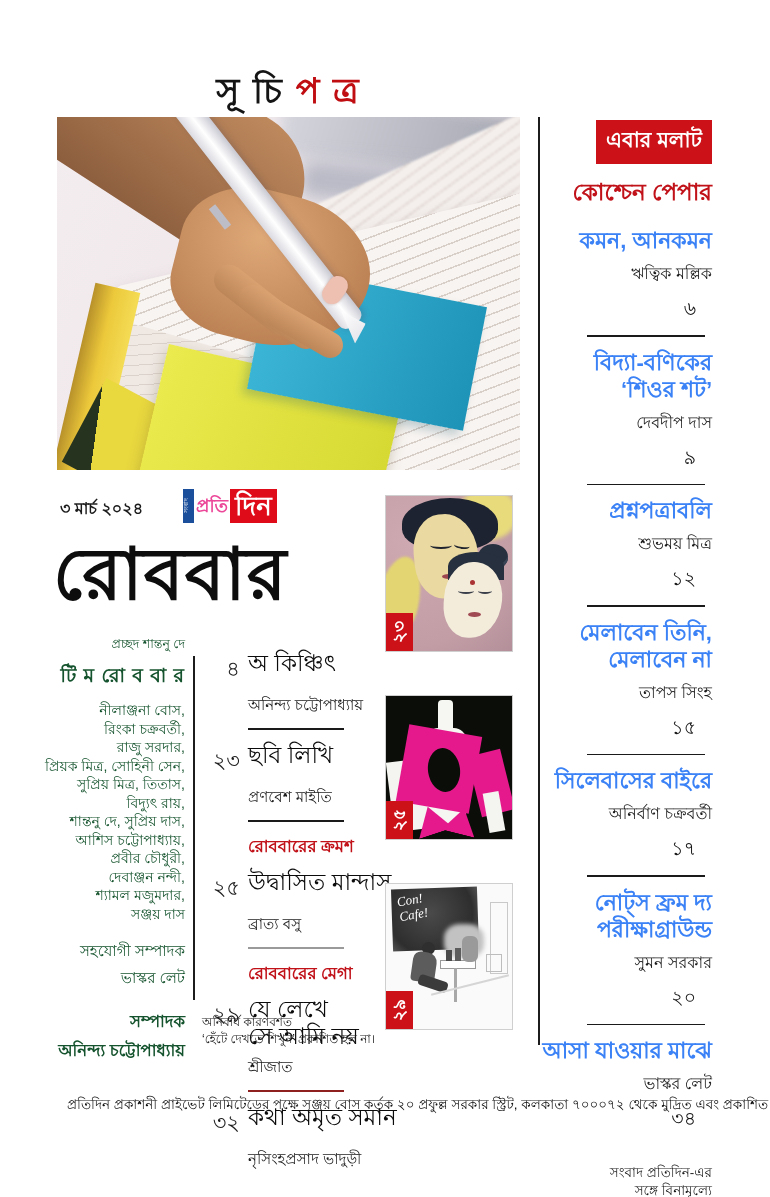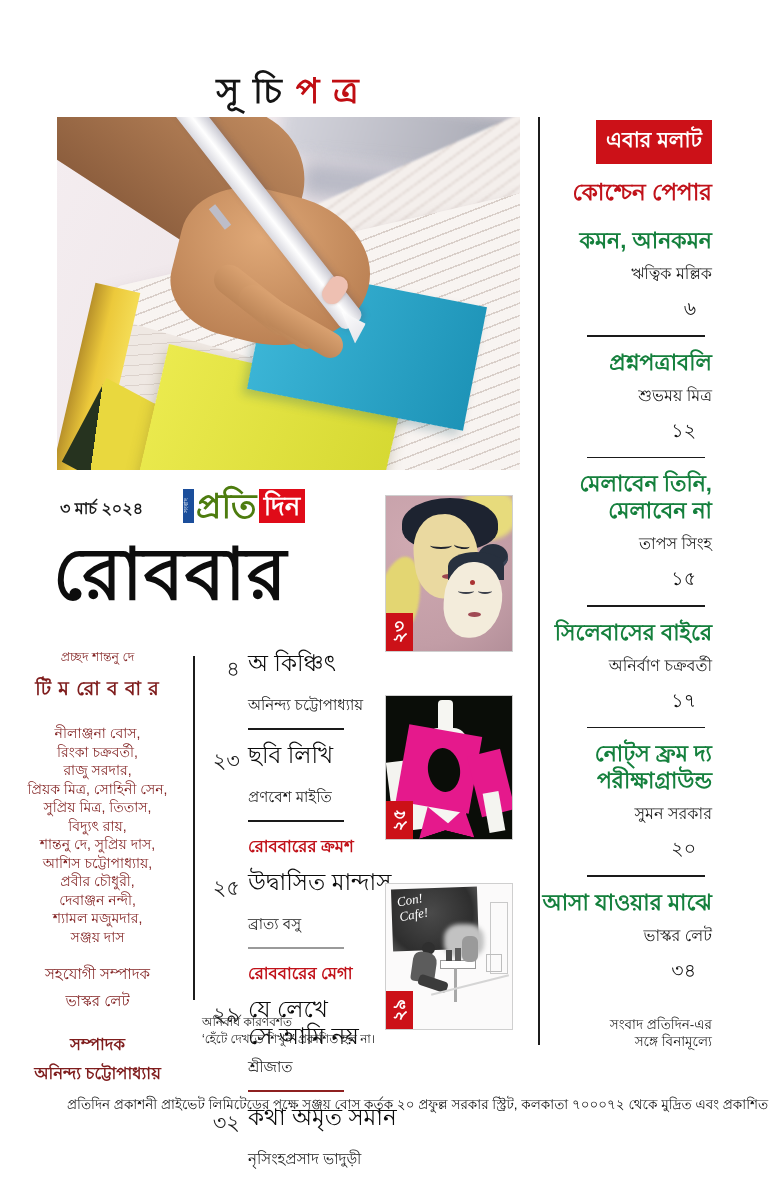--- a/index.html
+++ b/index.html
@@ -39,28 +39,28 @@
   .ph-f3{left:204px;top:200px;width:86px;height:26px;transform:rotate(30deg);}
   .ph-pen{left:96px;top:-34px;width:26px;height:306px;background:linear-gradient(90deg,#d9d9e0,#ffffff 48%,#c8c8d2);transform:rotate(-38deg);transform-origin:top center;border-radius:8px;box-shadow:2px 2px 6px rgba(80,70,90,.25);}
   .ph-penband{left:150px;top:96px;width:26px;height:8px;background:#bdbdc8;transform:rotate(52deg);}
   .ph-pentip{left:282px;top:196px;width:26px;height:30px;background:linear-gradient(135deg,#ffffff,#e2e2e8);clip-path:polygon(0 0,100% 30%,70% 100%);transform:rotate(8deg);}
   .ph-nail{left:268px;top:158px;width:20px;height:30px;background:#eec0b2;border-radius:10px;transform:rotate(36deg);box-shadow:0 0 3px rgba(150,90,70,.4);}
 
   
   .date-text{position:absolute;left:60px;top:496px;font-size:16px;font-weight:700;color:#1a1a1a;}
   .logo{position:absolute;left:183px;top:489px;display:flex;align-items:stretch;height:34px;}
   .logo-blue{width:11px;background:#1b4e9b;color:#fff;font-size:6px;line-height:7px;writing-mode:vertical-rl;transform:rotate(180deg);text-align:center;overflow:hidden;}
-  .logo-black{font-size:34px;font-weight:700;color:#4d7c0f;padding:0 2px;line-height:34px;}
+  .logo-black{font-size:18px;font-weight:700;color:#ec4899;padding:0 2px;line-height:34px;}
   .logo-red{background:#e00b18;color:#fff;font-size:26px;font-weight:700;padding:0 5px;line-height:34px;}
   .masthead{position:absolute;left:53px;top:528px;width:340px;font-size:72px;font-weight:700;color:#0d0d0d;line-height:1.3;letter-spacing:1px;}
 
   
-  .team{position:absolute;left:10px;top:648px;width:175px;text-align:center;color:#7f1d1d;}
+  .team{position:absolute;left:10px;top:635px;width:175px;text-align:right;color:#14532d;}
   .team .credit{font-size:12.5px;margin-bottom:6px;}
-  .team .heading{font-size:19px;font-weight:700;letter-spacing:1px;margin-bottom:18px;}
+  .team .heading{font-size:19px;font-weight:700;letter-spacing:1px;margin-bottom:8px;}
   .team .member{font-size:14px;line-height:18.5px;white-space:nowrap;}
   .team .assoc-label{margin-top:16px;font-size:15px;}
   .team .assoc-name{font-size:15px;margin-top:2px;}
   .team .editor-label{margin-top:18px;font-size:16.5px;font-weight:700;}
   .team .editor-name{font-size:16.5px;font-weight:700;margin-top:2px;white-space:nowrap;}
 
   .v-line-mid{position:absolute;left:193px;top:656px;width:2px;height:344px;background:#1c1c1c;}
   .v-line-right{position:absolute;left:538px;top:117px;width:2px;height:928px;background:#1c1c1c;}
 
   
@@ -119,21 +119,21 @@
   .t3-door{left:104px;top:18px;width:16px;height:70px;border:1.5px solid #c9c9c9;}
   .t3-stool{left:100px;top:70px;width:14px;height:16px;border:1.5px solid #bdbdbd;}
   .t3-floor{left:44px;top:100px;width:80px;height:2px;background:#d5d5d5;transform:rotate(-14deg);}
   .page-tab{position:absolute;left:0;bottom:0;width:27px;height:38px;background:#cc1118;}
   .page-tab span{position:absolute;left:0;top:0;width:27px;height:38px;display:flex;align-items:center;justify-content:center;color:#fff;font-size:17px;font-weight:700;transform:rotate(-90deg);}
 
   
   .sidebar{position:absolute;left:540px;top:120px;width:172px;text-align:right;}
   .badge{display:inline-block;background:#cc1118;color:#fff;font-size:21px;font-weight:700;padding:4px 10px 5px;margin-bottom:10px;}
   .topic{color:#c1121a;font-size:23px;font-weight:700;margin-bottom:14px;white-space:nowrap;padding-left:8px;}
-  .sb-title{font-size:22px;font-weight:700;line-height:27px;color:#15803d;}
+  .sb-title{font-size:22px;font-weight:700;line-height:27px;color:#3b82f6;}
   .sb-title div{white-space:nowrap;}
   .sb-author{font-size:16px;margin-top:7px;color:#1a1a1a;white-space:nowrap;}
   .sb-page{font-size:19px;margin-top:6px;padding-right:16px;color:#161616;}
   .sb-div{margin:9px 7px 12px auto;width:118px;height:1.5px;background:#1a1a1a;}
   .free-note{margin-top:28px;font-size:13.5px;line-height:17.5px;color:#1a1a1a;}
 
   
   .footer{position:absolute;left:0;top:1094px;width:770px;text-align:center;font-size:13.5px;color:#111;margin-left:35px;}
 </style>
 </head>
@@ -315,20 +315,29 @@
   <div>
     <div class="sb-title">
         <div>কমন, আনকমন</div>
       </div>
     <div class="sb-author">ঋত্বিক মল্লিক</div>
     <div class="sb-page">৬</div>
     <div class="sb-div"></div>
   </div>
   <div>
     <div class="sb-title">
+      <div>বিদ্যা-বণিকের</div>
+      <div>‘শিওর শট’</div>
+    </div>
+    <div class="sb-author">দেবদীপ দাস</div>
+    <div class="sb-page">৯</div>
+    <div class="sb-div"></div>
+  </div>
+  <div>
+    <div class="sb-title">
         <div>প্রশ্নপত্রাবলি</div>
       </div>
     <div class="sb-author">শুভময় মিত্র</div>
     <div class="sb-page">১২</div>
     <div class="sb-div"></div>
   </div>
   <div>
     <div class="sb-title">
       <div>মেলাবেন তিনি,</div>
       <div>মেলাবেন না</div>

